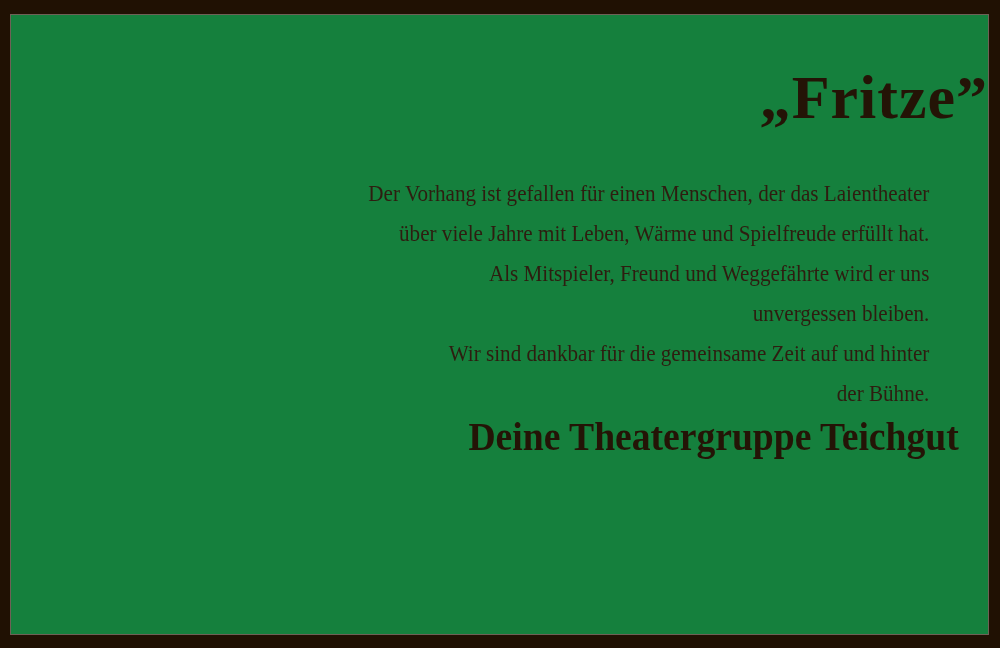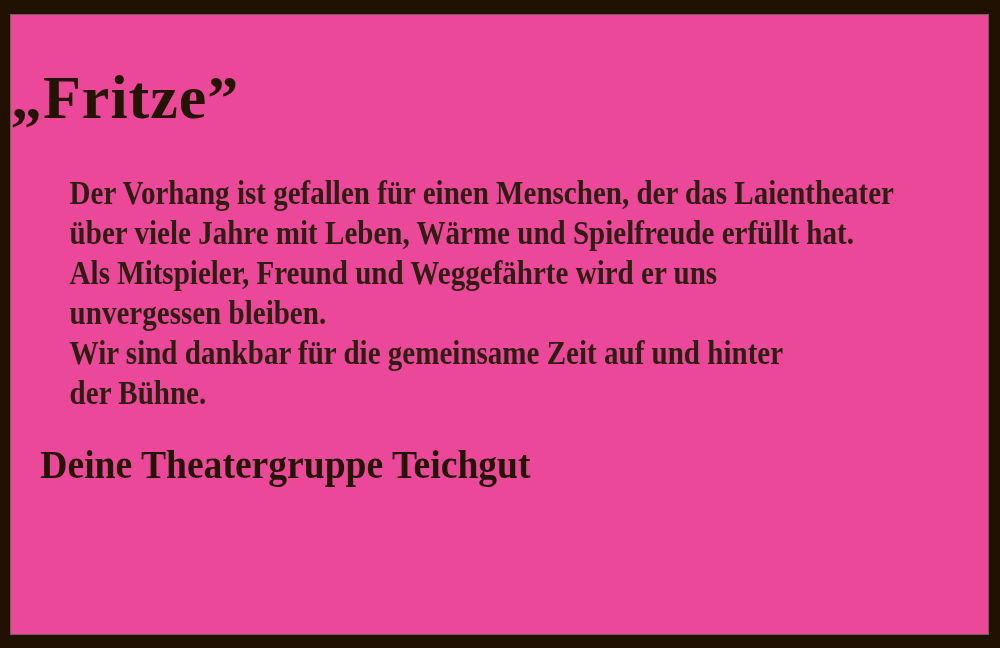--- a/index.html
+++ b/index.html
@@ -14,54 +14,52 @@
     font-family: "Liberation Serif", "DejaVu Serif", serif;
     overflow: hidden;
   }
   .paper {
     position: absolute;
     left: 10px;
     top: 14px;
     width: 979px;
     height: 621px;
     box-sizing: border-box;
-    background: #ec4899;
+    background: #15803d;
     border: 1px solid #6e6156;
-    text-align: left;
+    text-align: right;
     color: #2b1a0d;
   }
   .title {
     padding-top: 46px;
     font-size: 62px;
     line-height: 72px;
     font-weight: bold;
     color: #241406;
     letter-spacing: 1px;
   }
   .para {
-    font-size: 33px;
+    font-size: 24px;
     line-height: 40px;
     color: #2e1d10;
-    font-weight: bold;
   }
   .para-1 {
     margin-top: 40px;
   }
   .para-2 {
     margin-top: 22px;
   }
   .line {
     display: block;
     width: 100%;
     transform: scaleX(0.88);
     transform-origin: 50% 50%;
     white-space: nowrap;
   }
   .signature {
-    margin-top: 28px;
     font-size: 40px;
     line-height: 48px;
     font-weight: bold;
     color: #241406;
   }
   .signature .line {
     transform: scaleX(0.94);
   }
 </style>
 </head>

